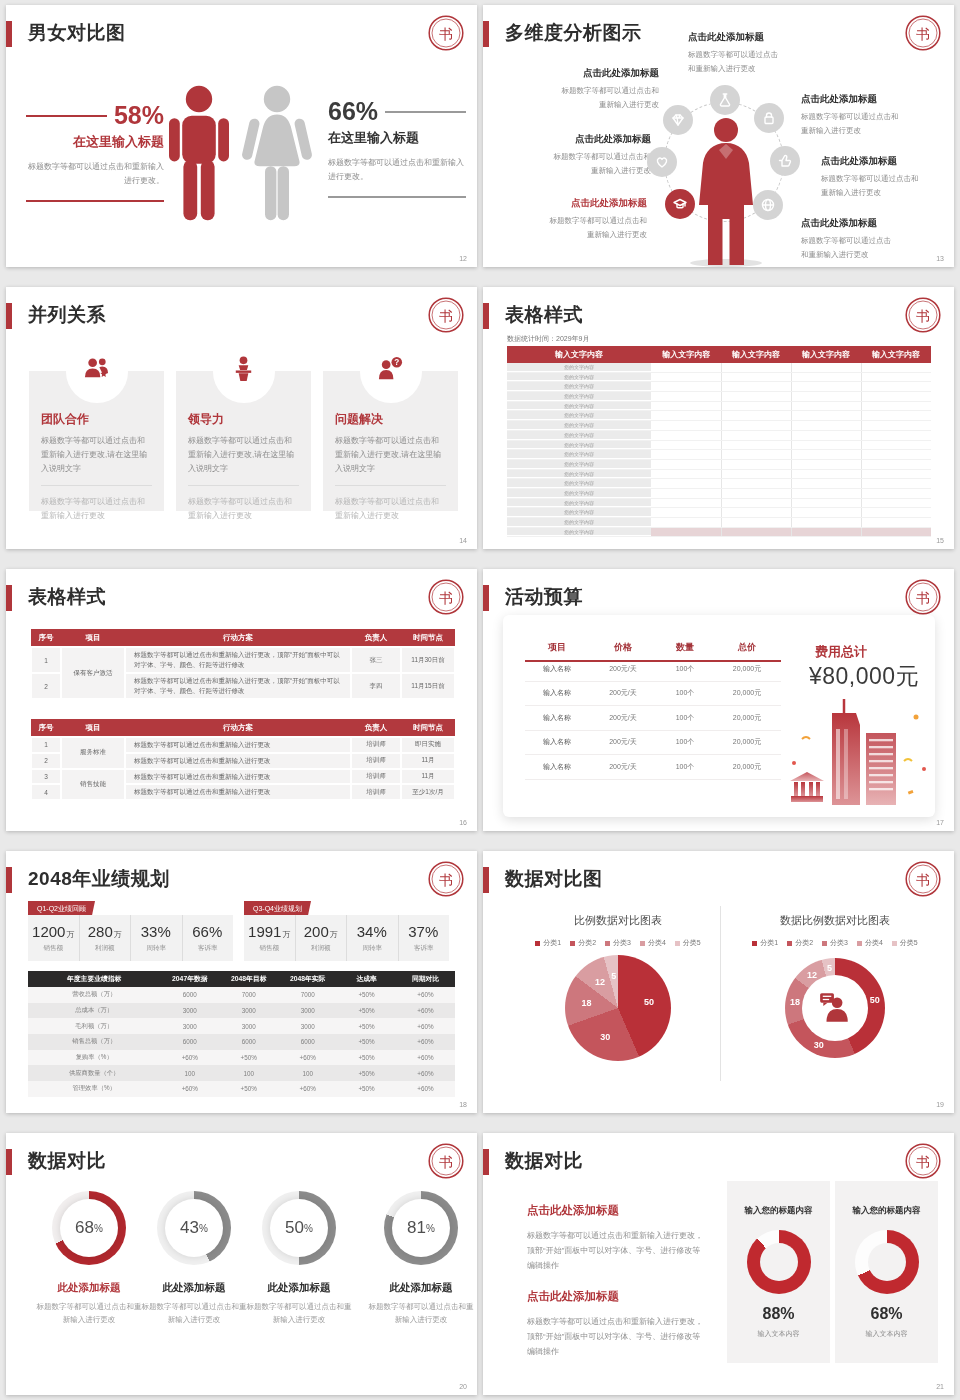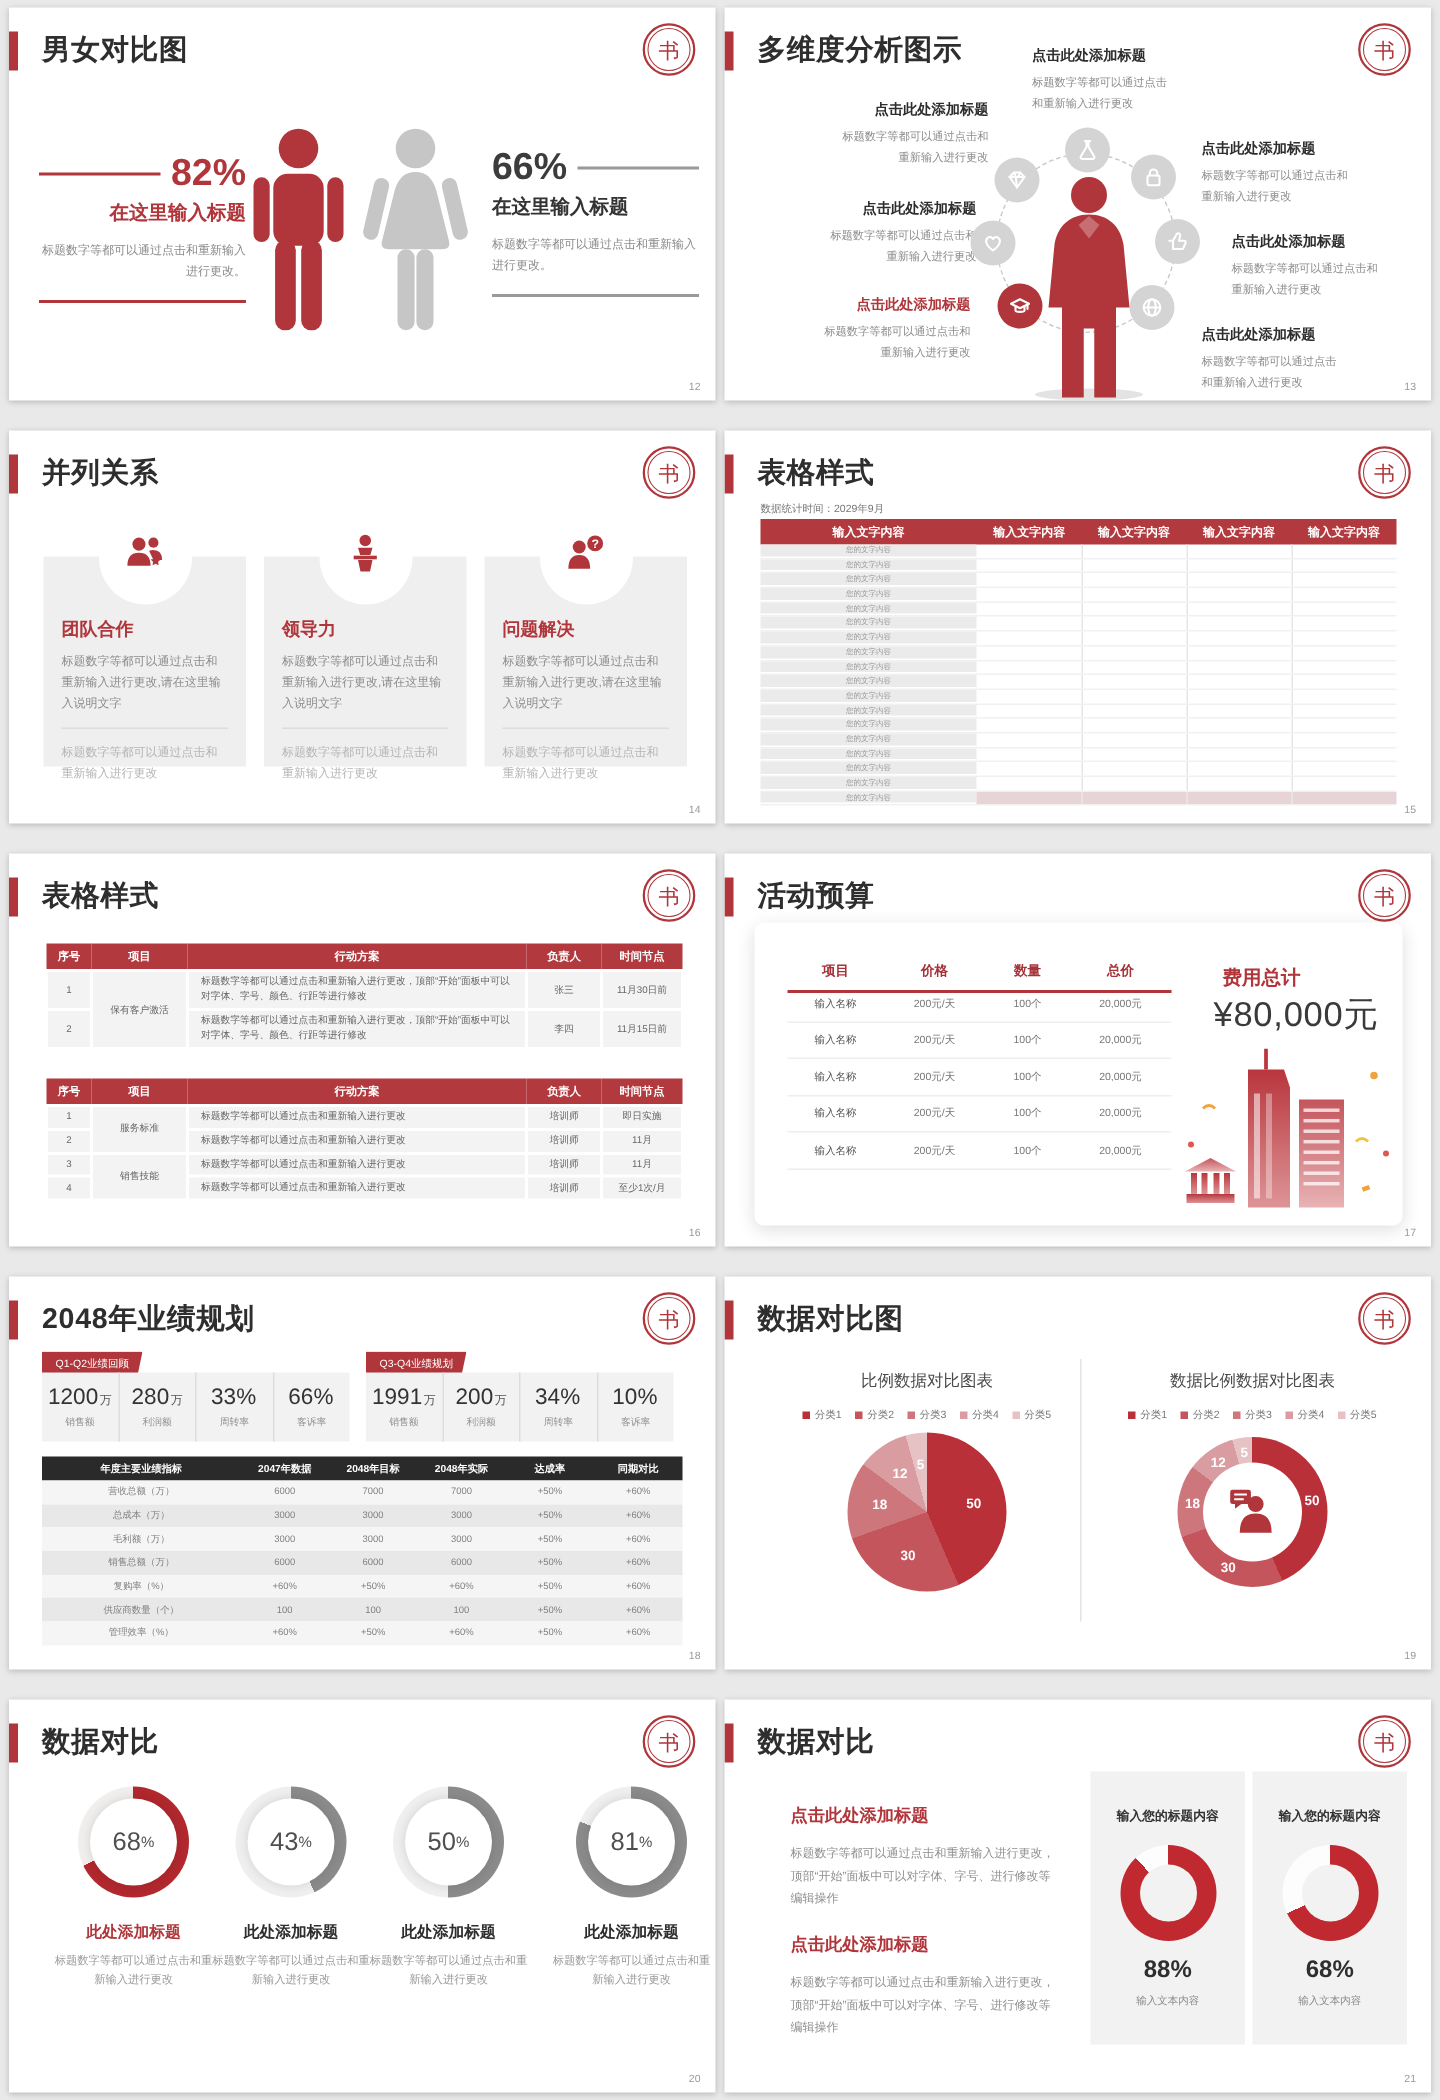--- a/index.html
+++ b/index.html
@@ -121,21 +121,21 @@
     <h2 class="stitle">男女对比图</h2>
     <svg class="seal" viewBox="0 0 36 36">
         <circle cx="18" cy="18" r="16.8" fill="none" stroke="#b0363b" stroke-width="1.5"></circle>
         <circle cx="18" cy="18" r="14" fill="none" stroke="#b0363b" stroke-width="0.7"></circle>
         <text x="18" y="23.5" text-anchor="middle" font-size="14" fill="#b0363b">书</text>
       </svg>
 
     <div class="s12blk" style="left:20px;top:96px;width:138px;text-align:right">
       <div class="pctrow">
           <span class="hline" style="background:#b0363b"></span>
-          <span class="pct" style="color:#b0363b;margin-left:7px">82%</span>
+          <span class="pct" style="color:#b0363b;margin-left:7px">58%</span>
         </div>
       <div class="s12h" style="color:#b0363b">在这里输入标题</div>
       <div class="s12b">标题数字等都可以通过点击和重新输入进行更改。</div>
       <div class="s12line" style="background:#b0363b"></div>
     </div>
 
     <svg class="fig" style="left:157px;top:80px" width="72" height="148" viewBox="0 0 60 122">
       <g fill="#b0363b">
           <circle cx="30" cy="11" r="11"></circle>
           <rect x="16" y="25" width="28" height="40" rx="8"></rect>
@@ -685,21 +685,21 @@
       </div>
         <div class="stat">
         <div><span class="statv">200</span><span class="statu">万</span></div>
         <div class="statl">利润额</div>
       </div>
         <div class="stat">
         <div><span class="statv">34%</span><span class="statu"></span></div>
         <div class="statl">周转率</div>
       </div>
         <div class="stat">
-        <div><span class="statv">10%</span><span class="statu"></span></div>
+        <div><span class="statv">37%</span><span class="statu"></span></div>
         <div class="statl">客诉率</div>
       </div>
       </div>
 
     <div class="s18thead">
         <div class="s18hc">年度主要业绩指标</div>
         <div class="s18hc">2047年数据</div>
         <div class="s18hc">2048年目标</div>
         <div class="s18hc">2048年实际</div>
         <div class="s18hc">达成率</div>

